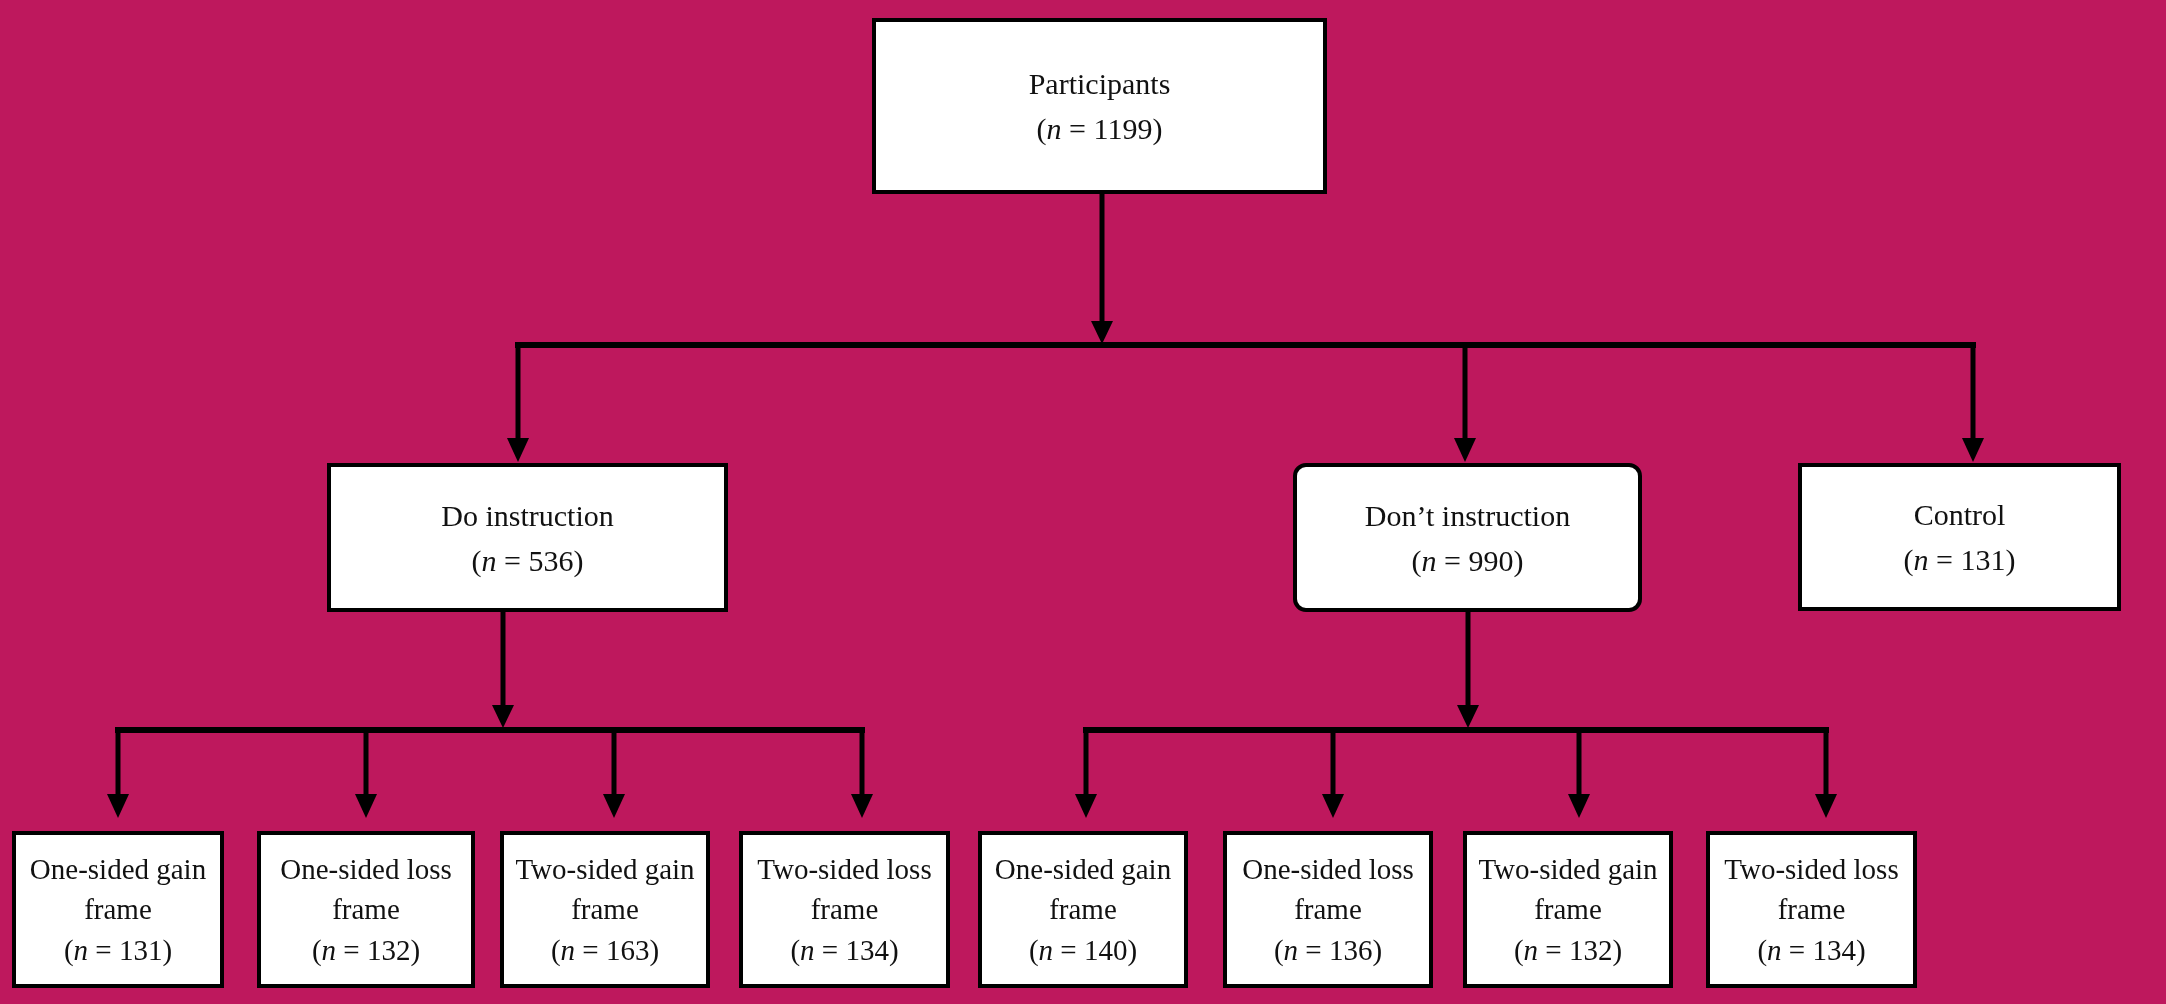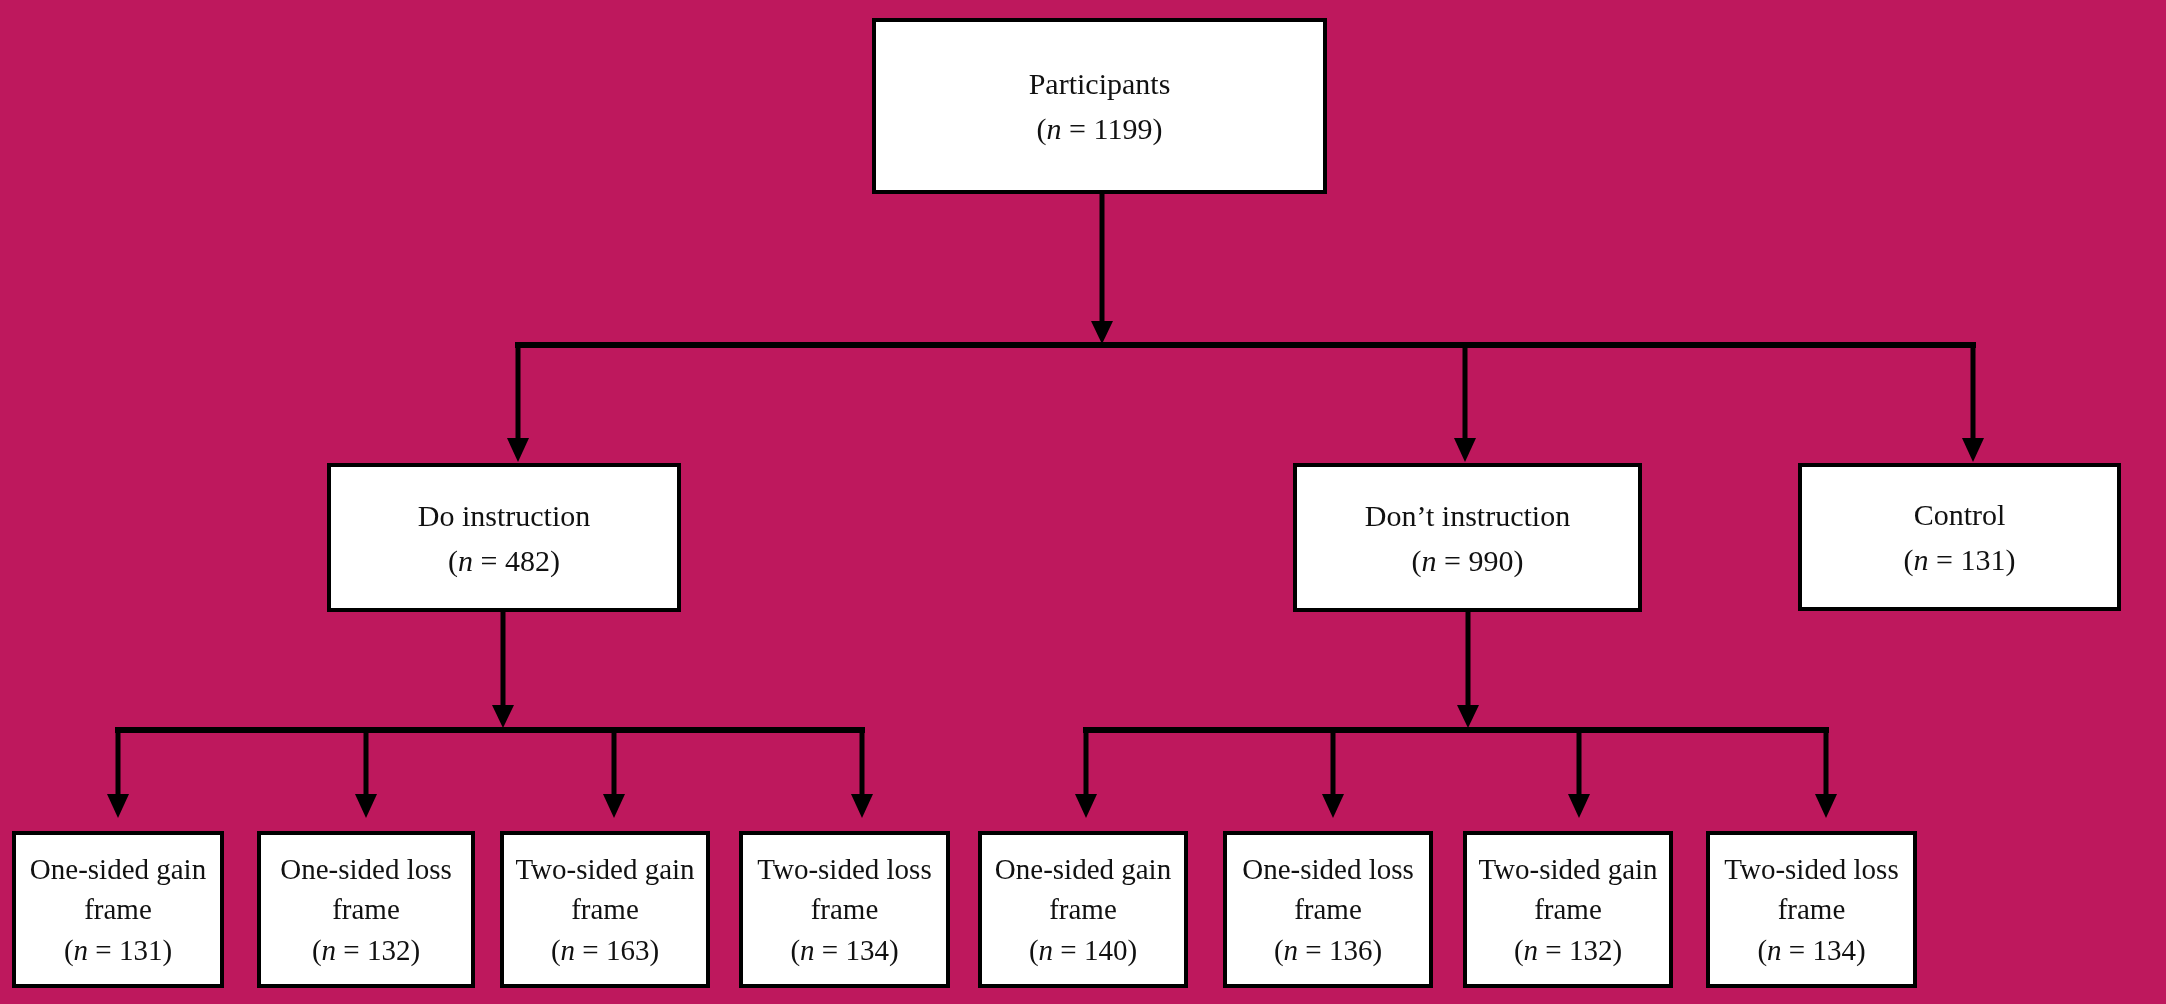--- a/index.html
+++ b/index.html
@@ -91,26 +91,26 @@
       <polygon points="1568,794 1590,794 1579,818"></polygon>
       <polygon points="1815,794 1837,794 1826,818"></polygon>
     </g>
   </svg>
 
   <div class="node tier-top" style="left:872px; top:18px; width:455px; height:176px;">
     <div class="label">Participants</div>
     <div class="count"><span>(</span><span class="nvar">n</span><span> = 1199)</span></div>
   </div>
 
-  <div class="node tier-top" style="left:327px; top:463px; width:354px; height:149px;">
+  <div class="node tier-top" style="left:327px; top:463px; width:401px; height:149px;">
     <div class="label">Do instruction</div>
-    <div class="count"><span>(</span><span class="nvar">n</span><span> = 482)</span></div>
+    <div class="count"><span>(</span><span class="nvar">n</span><span> = 536)</span></div>
   </div>
 
-  <div class="node tier-top" style="left:1293px; top:463px; width:349px; height:149px;">
+  <div class="node tier-top" style="left:1293px; top:463px; width:349px; height:149px;border-radius:13px;">
     <div class="label">Don’t instruction</div>
     <div class="count"><span>(</span><span class="nvar">n</span><span> = 990)</span></div>
   </div>
 
   <div class="node tier-top" style="left:1798px; top:463px; width:323px; height:148px;">
     <div class="label">Control</div>
     <div class="count"><span>(</span><span class="nvar">n</span><span> = 131)</span></div>
   </div>
 
   <div class="node tier-leaf" style="left:12px; top:831px; width:212px; height:157px;">

